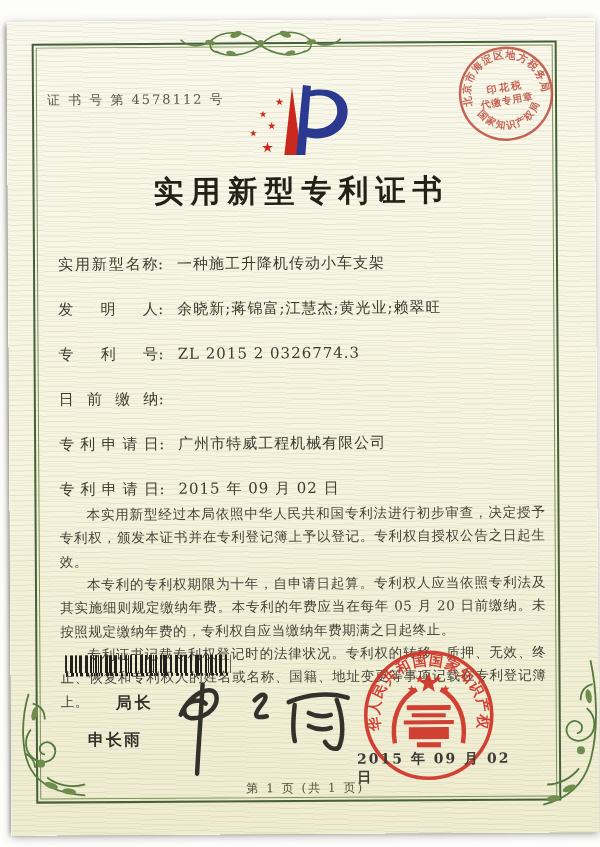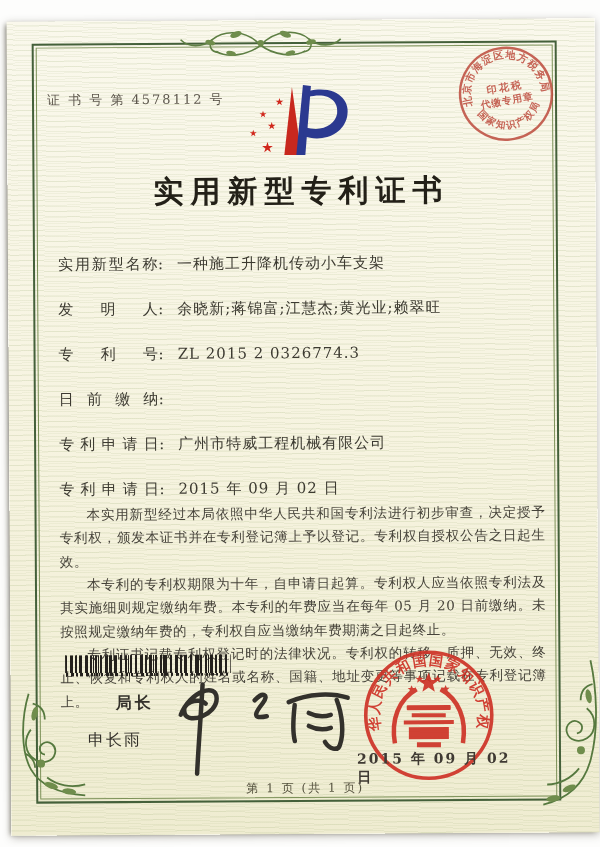--- a/index.html
+++ b/index.html
@@ -37,21 +37,21 @@
   .paras{left:50px;right:52px;top:482px;font-size:13.5px;line-height:1.73;
          color:#46433a;text-align:justify;letter-spacing:0.6px;}
   .paras p{margin:0;text-indent:2em;}
   .barcode{left:55px;top:634px;width:165px;height:21px;
     background:
       repeating-linear-gradient(90deg,#23201c 0 2px,transparent 2px 5px),
       repeating-linear-gradient(90deg,#23201c 0 1px,transparent 1px 7px),
       repeating-linear-gradient(90deg,#23201c 0 1px,transparent 1px 11px);
   }
   .role{left:77px;top:672px;font-size:16px;letter-spacing:3px;color:#33302a;font-weight:bold;margin-left:28px;}
-  .director{left:77px;top:709px;font-size:16px;letter-spacing:2px;color:#33302a;font-weight:normal;}
+  .director{left:77px;top:709px;font-size:16px;letter-spacing:2px;color:#33302a;font-weight:bold;}
   .sig{left:140px;top:652px;width:215px;height:115px;z-index:3;}
   .seal{left:350px;top:628px;width:136px;height:136px;z-index:2;}
   .seal-date{left:346px;top:731px;width:170px;font-size:14px;font-weight:bold;
              letter-spacing:2px;color:#3f3a33;z-index:4;}
   .footer{left:0;right:0;top:760px;text-align:center;font-size:12px;
           letter-spacing:2px;color:#55523f;}
   .orn-top{left:170px;top:5px;width:168px;height:40px;z-index:2;}
   .orn-bl{left:6px;top:668px;width:72px;height:112px;z-index:2;}
   .orn-br{left:528px;top:640px;width:62px;height:150px;z-index:2;}
   .tax-stamp{left:448px;top:24px;width:102px;height:102px;transform:rotate(-10deg);}

